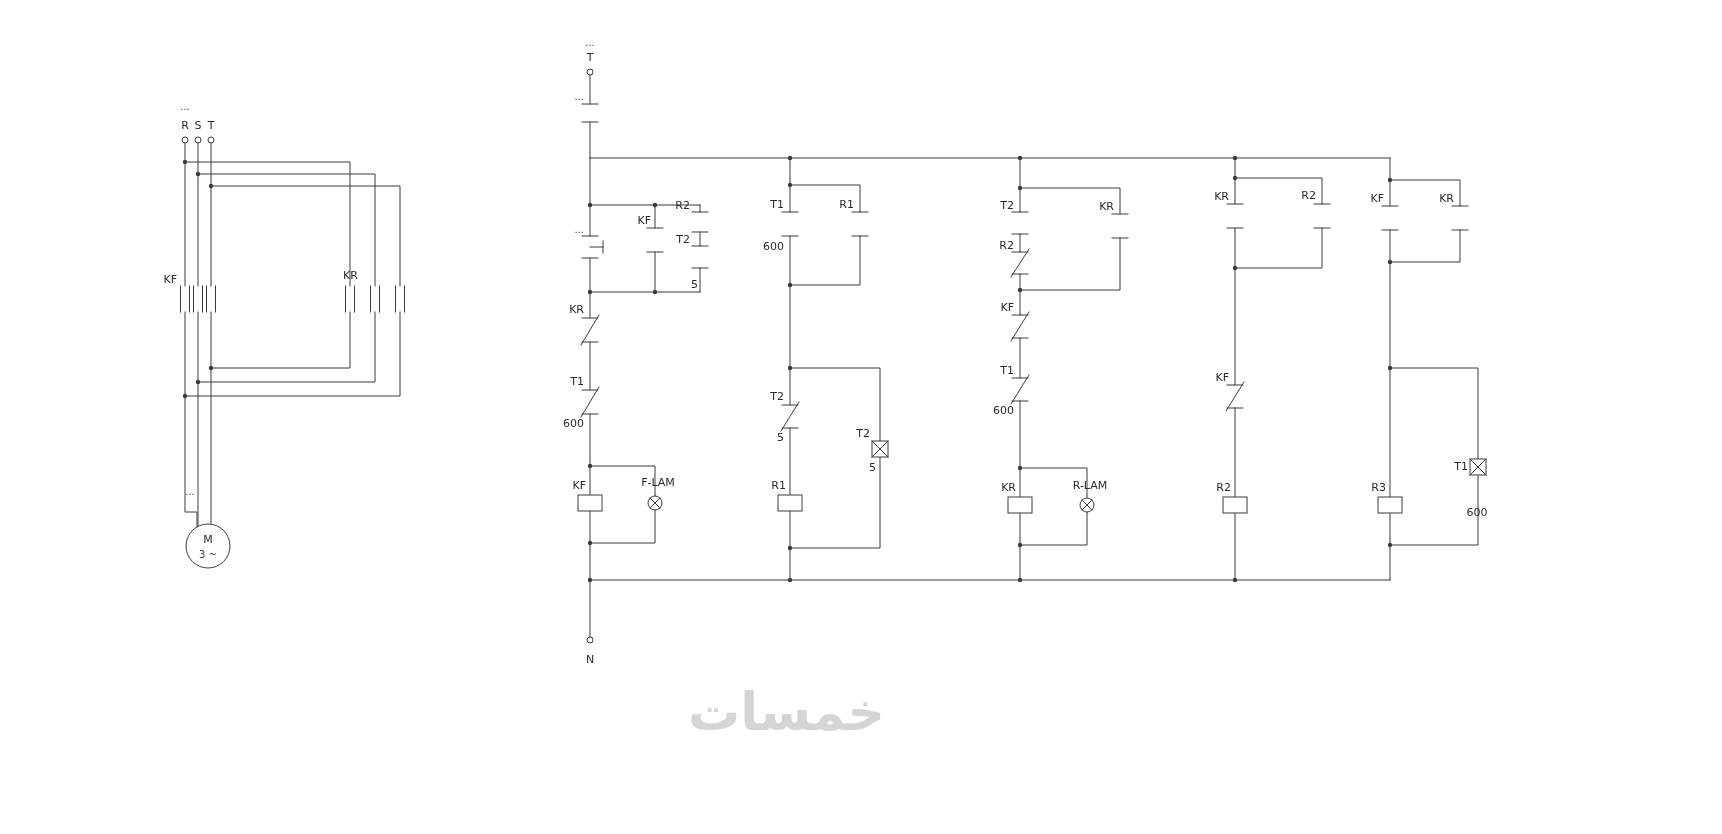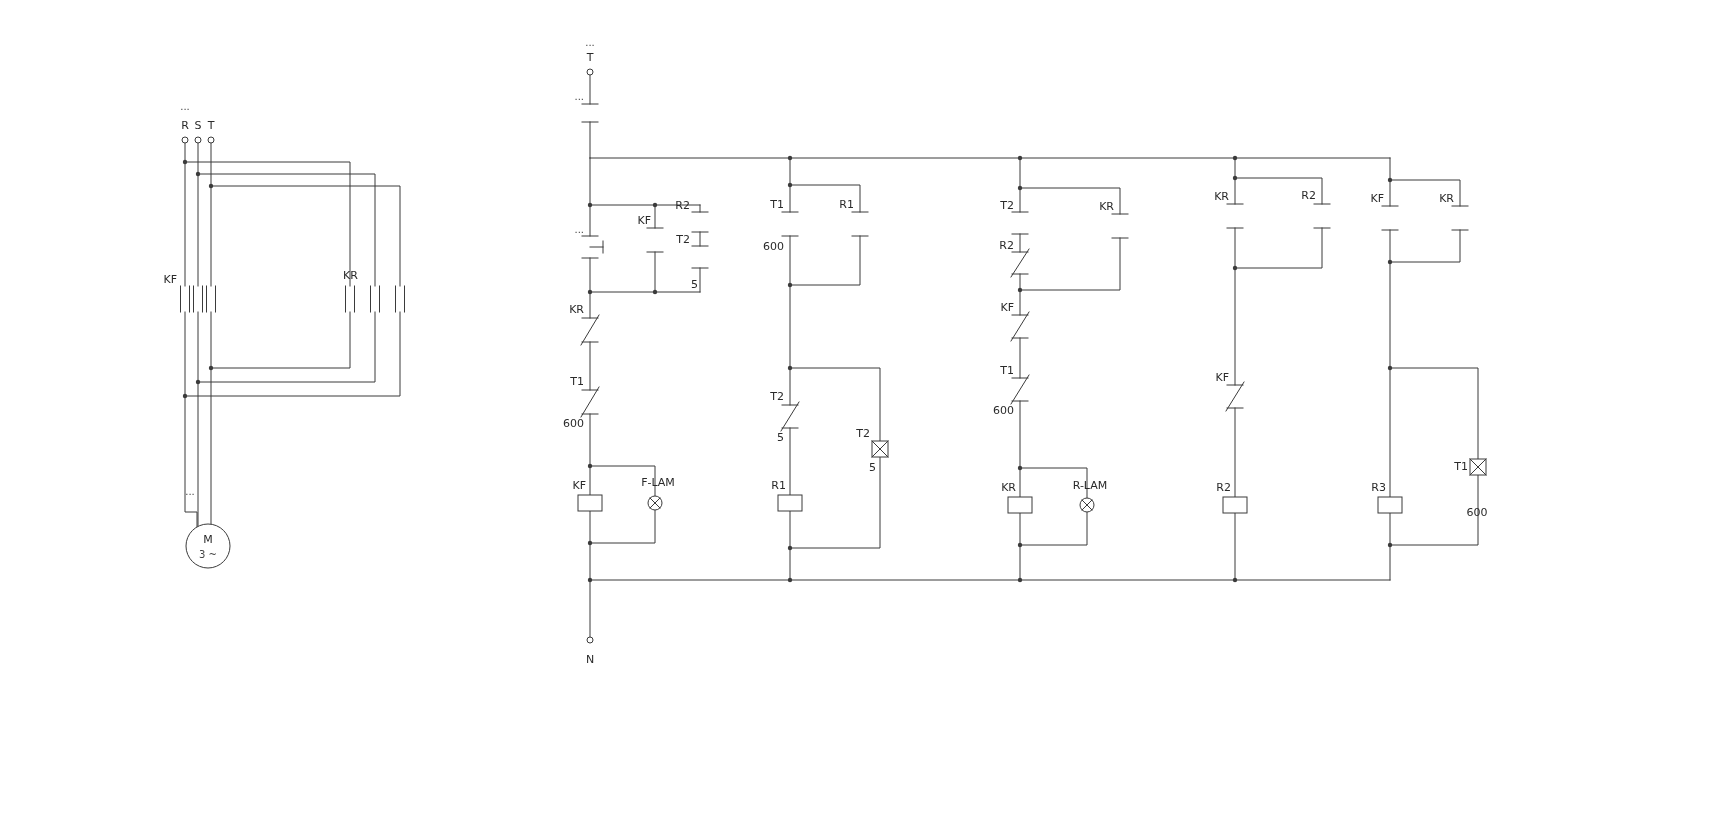--- a/index.html
+++ b/index.html
@@ -281,13 +281,14 @@
       </g>
       <text x="1384" y="202" text-anchor="end">KF</text>
       <text x="1454" y="202" text-anchor="end">KR</text>
       <text x="1386" y="491" text-anchor="end">R3</text>
       <text x="1468" y="470" text-anchor="end">T1</text>
       <text x="1477" y="516" text-anchor="middle">600</text>
     </g>
   </g>
 </svg>
 
+<div class="watermark">خمسات</div>
 </div>
 
 </body></html>

